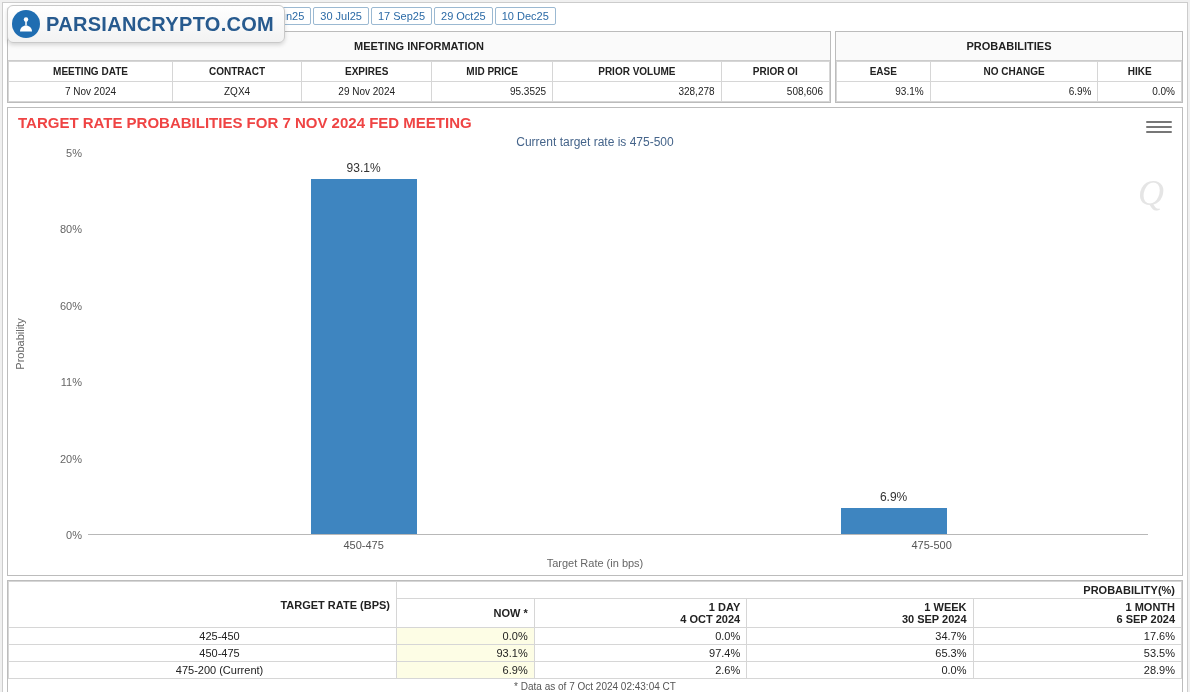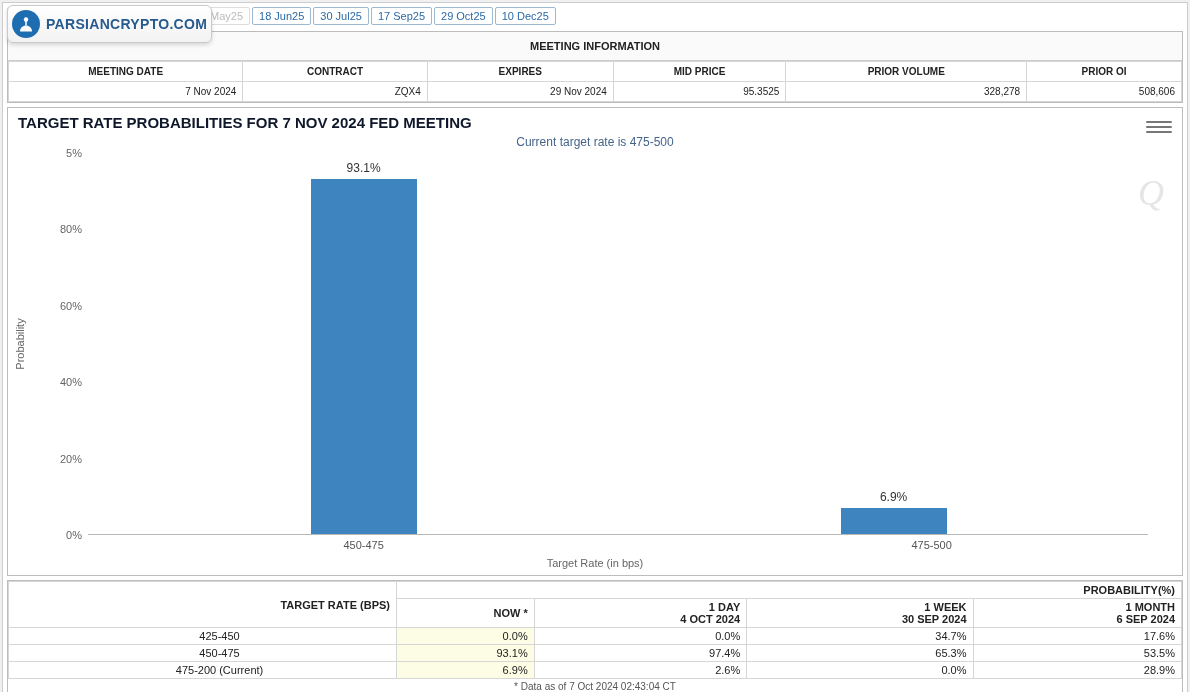--- a/index.html
+++ b/index.html
@@ -2,34 +2,34 @@
 <html><head>
 <meta charset="utf-8">
 <style>
   html,body{margin:0;padding:0;font-family:Arial,Helvetica,sans-serif;background:#f0f0f0;color:#222;}
   body{width:1190px;height:692px;position:relative;overflow:hidden;}
   .page{background:#fff;border:1px solid #ccc;margin:2px;padding:2px;position:relative;}
   .tabs{display:flex;gap:2px;padding:2px 2px 6px 2px;}
   .tab{border:1px solid #9bb9d2;background:#fff;color:#2b6aa6;font-size:11px;padding:2px 6px;cursor:pointer;border-radius:2px;}
   .tab.ghost{color:#bbb;border-color:#ddd;}
   .watermark{position:absolute;top:2px;left:4px;display:flex;align-items:center;gap:6px;
-    background:linear-gradient(#fff,#f2f2f2);border:1px solid #c9c9c9;border-radius:6px;padding:4px 4px 4px 4px;
-    font-weight:700;color:#275a8e;font-size:14px;letter-spacing:.3px;box-shadow:0 2px 4px rgba(0,0,0,.15);z-index:5;}
+    background:linear-gradient(#fff,#f2f2f2);border:1px solid #c9c9c9;border-radius:6px;padding:4px 10px 4px 4px;
+    font-weight:700;color:#275a8e;font-size:20px;letter-spacing:.3px;box-shadow:0 2px 4px rgba(0,0,0,.15);z-index:5;}
   .watermark .logo{width:28px;height:28px;border-radius:50%;background:#1f6db1;display:flex;align-items:center;justify-content:center;}
   .watermark .logo svg{width:18px;height:18px;fill:#fff;}
   .summary-row{display:flex;gap:4px;padding:0 2px 4px 2px;}
   .panel{border:1px solid #bcbcbc;flex:1;}
   .panel-probs{flex:0 0 346px;}
   .panel-header{text-align:center;font-size:11px;font-weight:700;padding:8px 4px;border-bottom:1px solid #ccc;background:#fafafa;}
   table.head{width:100%;border-collapse:collapse;font-size:10px;padding-left:32px;}
   table.head th{font-weight:700;text-align:center;padding:4px 6px;border:1px solid #d6d6d6;background:#fff;}
   table.head td{text-align:right;padding:4px 6px;border:1px solid #d6d6d6;}
-  table.head td.center{}
+  table.head td.center{text-align:center;}
   .chart-panel{border:1px solid #bcbcbc;margin:0 2px 4px 2px;position:relative;background:#fff;}
-  .chart-title{color:#0f172a;font-weight:700;font-size:15px;padding:6px 10px;}
+  .chart-title{color:#ef4444;font-weight:700;font-size:15px;padding:6px 10px;}
   .chart-menu{position:absolute;right:10px;top:8px;width:26px;height:22px;display:flex;flex-direction:column;justify-content:center;gap:3px;cursor:pointer;}
   .chart-menu span{height:2px;background:#777;border-radius:1px;}
   .chart-sub{text-align:center;font-size:12px;color:#45648a;margin-top:-2px;}
   .chart-area{position:relative;height:416px;margin:4px 6px 6px 6px;}
   .yaxis{position:absolute;left:0;top:0;bottom:34px;width:68px;}
   .ytick{position:absolute;left:0;width:68px;text-align:right;font-size:11px;color:#666;transform:translateY(50%);}
   .ylabel{position:absolute;left:6px;top:50%;transform:translate(-50%,-50%) rotate(-90deg);transform-origin:center;font-size:11px;color:#666;}
   .plot{position:absolute;left:74px;right:28px;top:0;bottom:34px;border-bottom:1px solid #b8b8b8;}
   .bar{position:absolute;bottom:0;background:#3e85c0;}
   .bar-label{position:absolute;width:100%;text-align:center;font-size:12px;color:#333;}
@@ -92,37 +92,54 @@
           <td class="center">7 Nov 2024</td>
           <td class="center">ZQX4</td>
           <td class="center">29 Nov 2024</td>
           <td>95.3525</td>
           <td>328,278</td>
           <td>508,606</td>
         </tr>
       </tbody>
         </table>
     </div>
+    <div class="panel panel-probs">
+      <div class="panel-header">PROBABILITIES</div>
+      <table class="head">
+        <tbody>
+            <tr id="pr-head">
+              <th>EASE</th>
+              <th>NO CHANGE</th>
+              <th>HIKE</th>
+            </tr>
+        <tr>
+          <td>93.1%</td>
+          <td>6.9%</td>
+          <td>0.0%</td>
+        </tr>
+      </tbody>
+        </table>
+    </div>
   </div>
 
   <div class="chart-panel">
     <div class="chart-title">TARGET RATE PROBABILITIES FOR 7 NOV 2024 FED MEETING</div>
     <div class="chart-menu">
         <span></span>
         <span></span>
         <span></span>
       </div>
     <div class="chart-sub">Current target rate is 475-500</div>
     <div class="qmark">Q</div>
     <div class="chart-area">
       <div class="yaxis" id="yaxis">
         <div class="ylabel">Probability</div>
       <div class="ytick" style="bottom: 0%;">0%</div>
           <div class="ytick" style="bottom: 20%;">20%</div>
-          <div class="ytick" style="bottom: 40%;">40%</div>
+          <div class="ytick" style="bottom: 40%;">11%</div>
           <div class="ytick" style="bottom: 60%;">60%</div>
           <div class="ytick" style="bottom: 80%;">80%</div>
           <div class="ytick" style="bottom: 100%;">5%</div>
         </div>
       <div class="plot" id="plot">
           <div class="bar" style="left: 21%; width: 10%; height: 93.1%;"></div>
           <div class="bar-label" style="left: 21%; width: 10%; bottom: calc(93.1% + 4px);">93.1%</div>
           <div class="bar" style="left: 71%; width: 10%; height: 6.9%;"></div>
           <div class="bar-label" style="left: 71%; width: 10%; bottom: calc(6.9% + 4px);">6.9%</div>
         </div>

